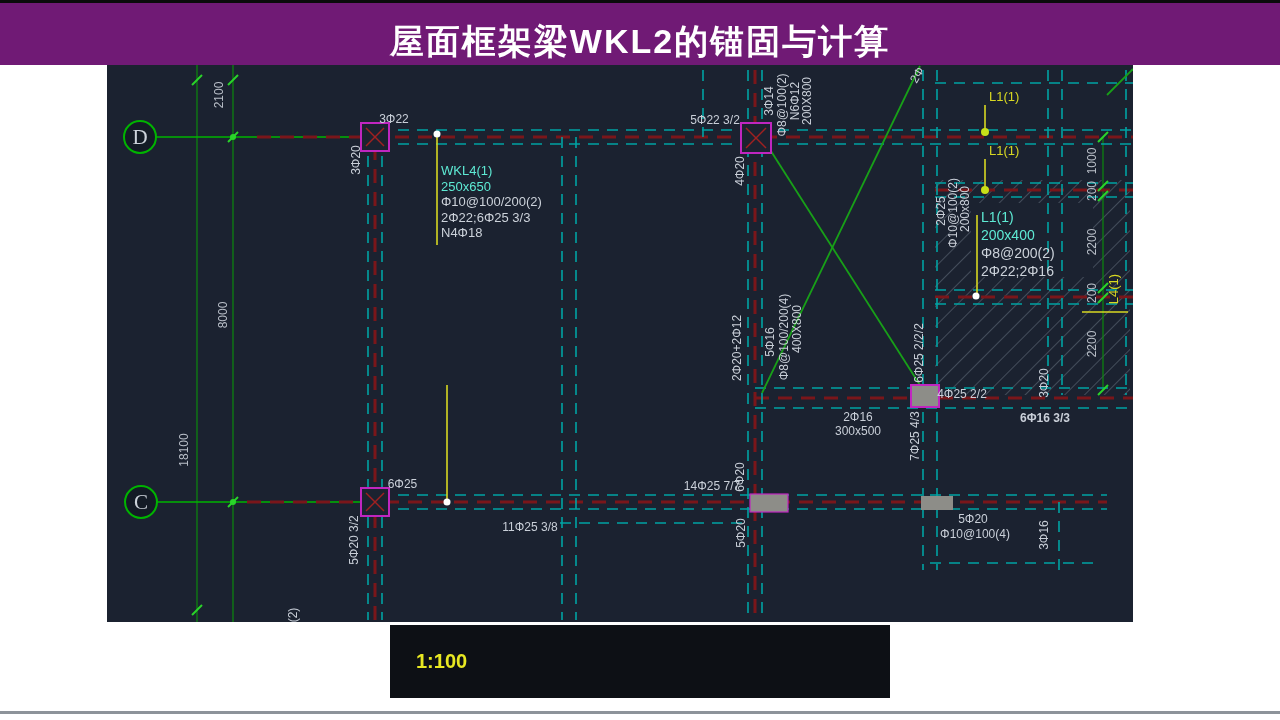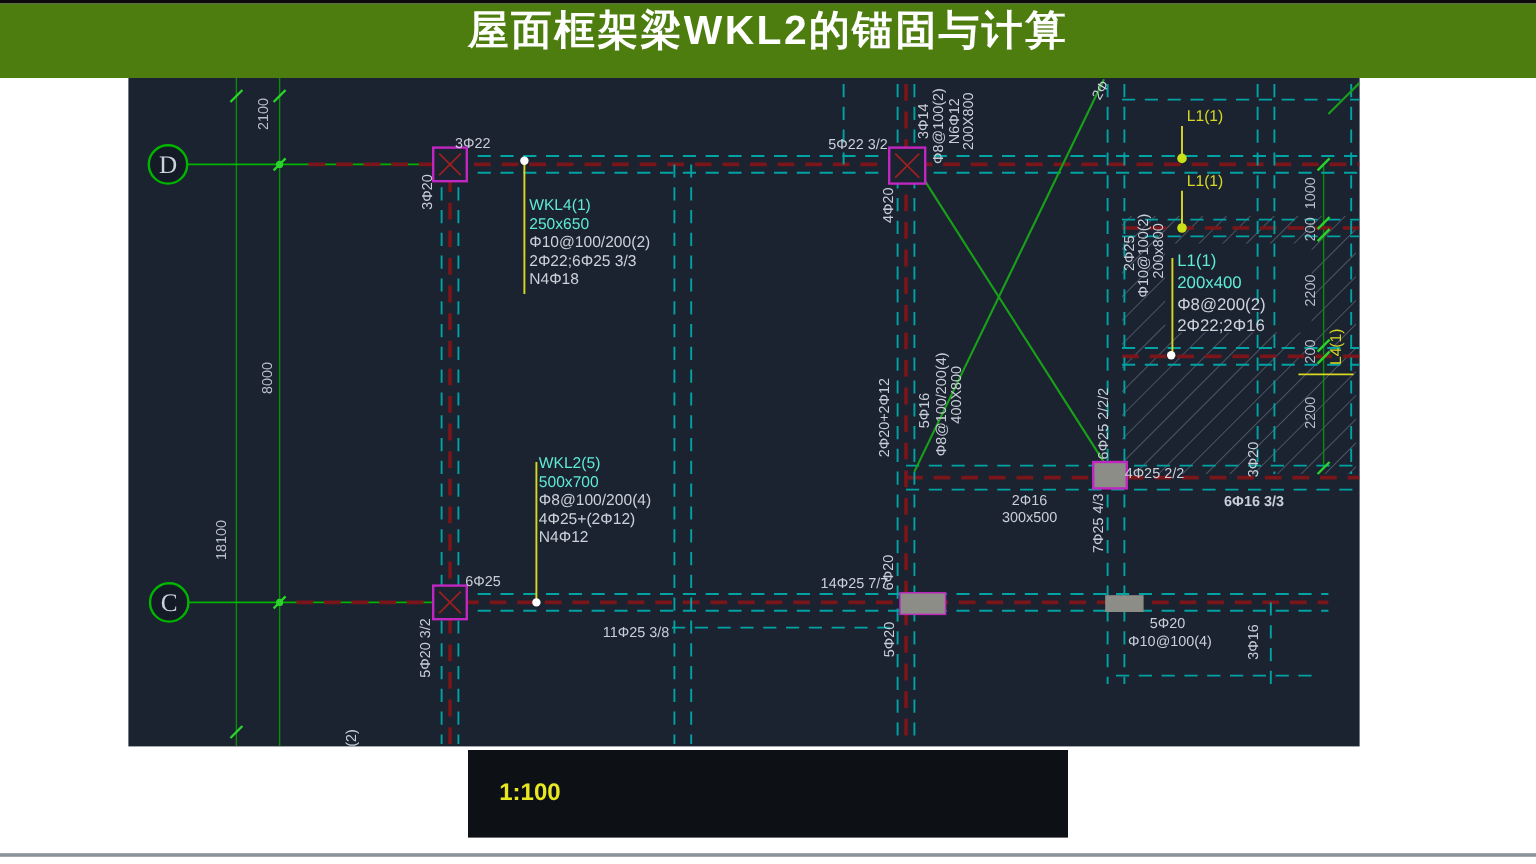--- a/index.html
+++ b/index.html
@@ -1,21 +1,21 @@
 <!DOCTYPE html>
 <html><head>
 <meta charset="utf-8">
 <style>
   html,body{margin:0;padding:0;background:#ffffff;width:1280px;height:720px;overflow:hidden;
     font-family:"Liberation Sans",sans-serif;}
   .abs{position:absolute;}
   #stage{position:relative;width:1280px;height:720px;background:#ffffff;}
   #topline{left:0;top:0;width:1280px;height:3px;background:#0b0b0b;}
-  #titlebar{left:0;top:3px;width:1280px;height:62px;background:#4d7c0f;
-    display:flex;align-items:flex-start;justify-content:center;}
+  #titlebar{left:0;top:3px;width:1280px;height:62px;background:#701a75;
+    display:flex;align-items:flex-end;justify-content:center;}
   #titlebar .t{color:#ffffff;font-size:34px;font-weight:700;letter-spacing:2px;}
   #canvas{left:107px;top:65px;width:1026px;height:557px;background:#1b2230;overflow:hidden;}
   #canvas svg{position:absolute;left:0;top:0;}
   .lbl{position:absolute;color:#c9cfd8;font-size:12px;white-space:nowrap;
     transform:translate(-50%,-50%);line-height:12px;}
   .lbl.v{transform:translate(-50%,-50%) rotate(-90deg);}
   .blk{position:absolute;font-size:13px;line-height:15.5px;white-space:nowrap;color:#ccd2da;}
   .blk .y{color:#5eead4;}
   .blk.big{font-size:14px;line-height:18px;}
   .ytag{position:absolute;color:#d8d822;font-size:13px;font-weight:400;white-space:nowrap;}
@@ -164,27 +164,20 @@
         <circle cx="878" cy="125" r="4" fill="#c8e018"></circle>
       </g>
     </svg>
 
     <div class="blk" id="blk-wkl4" style="left:334px;top:98px;">
         <div class="y">WKL4(1)</div>
         <div class="y">250x650</div>
         <div class="">Φ10@100/200(2)</div>
         <div class="">2Φ22;6Φ25 3/3</div>
         <div class="">N4Φ18</div>
-      </div>
-    <div class="blk" id="blk-wkl2" style="left:342px;top:313px;">
-        <div class="y">WKL2(5)</div>
-        <div class="y">500x700</div>
-        <div class="">Φ8@100/200(4)</div>
-        <div class="">4Φ25+(2Φ12)</div>
-        <div class="">N4Φ12</div>
       </div>
     <div class="blk big" id="blk-l1" style="left:874px;top:143px;">
         <div class="y">L1(1)</div>
         <div class="y">200x400</div>
         <div class="">Φ8@200(2)</div>
         <div class="">2Φ22;2Φ16</div>
       </div>
 
     <span class="ytag" style="left:882px;top:24px;">L1(1)</span>
     <span class="ytag" style="left:882px;top:78px;">L1(1)</span>

